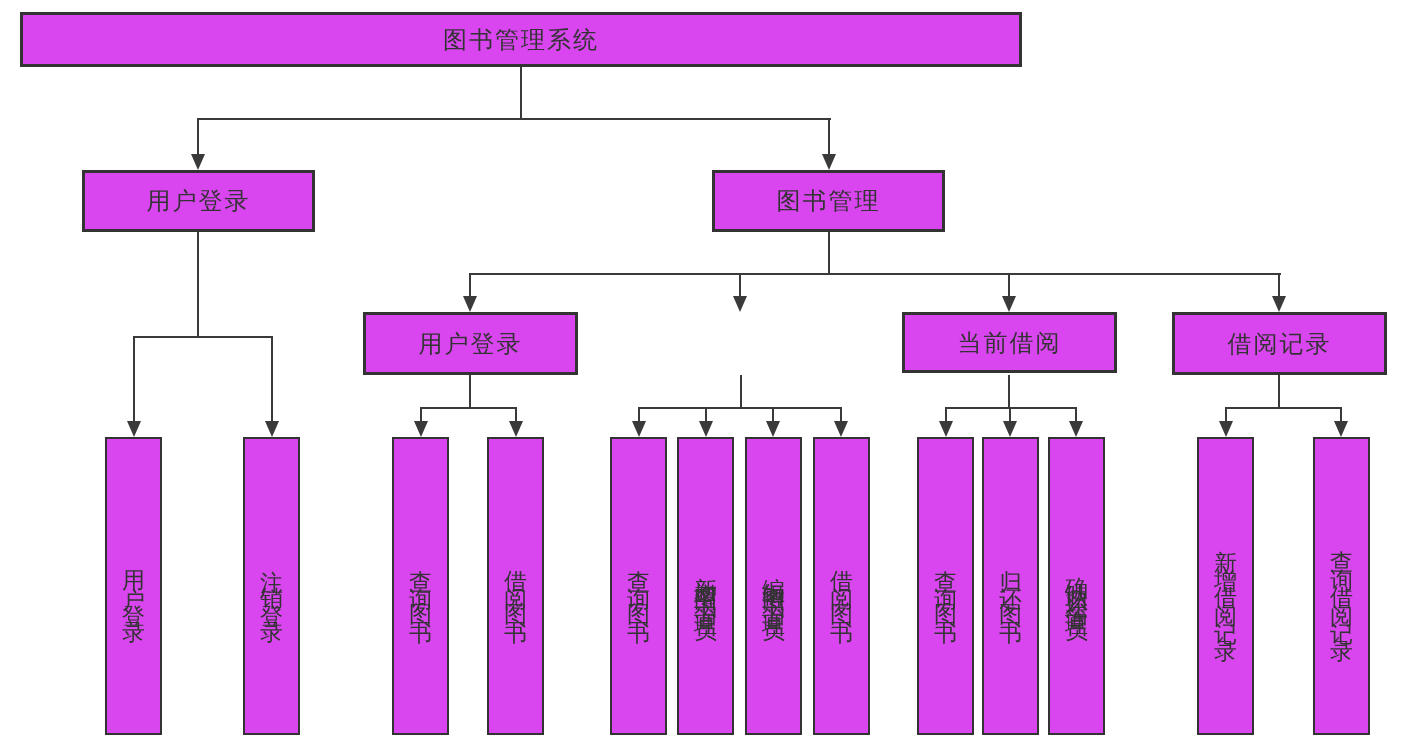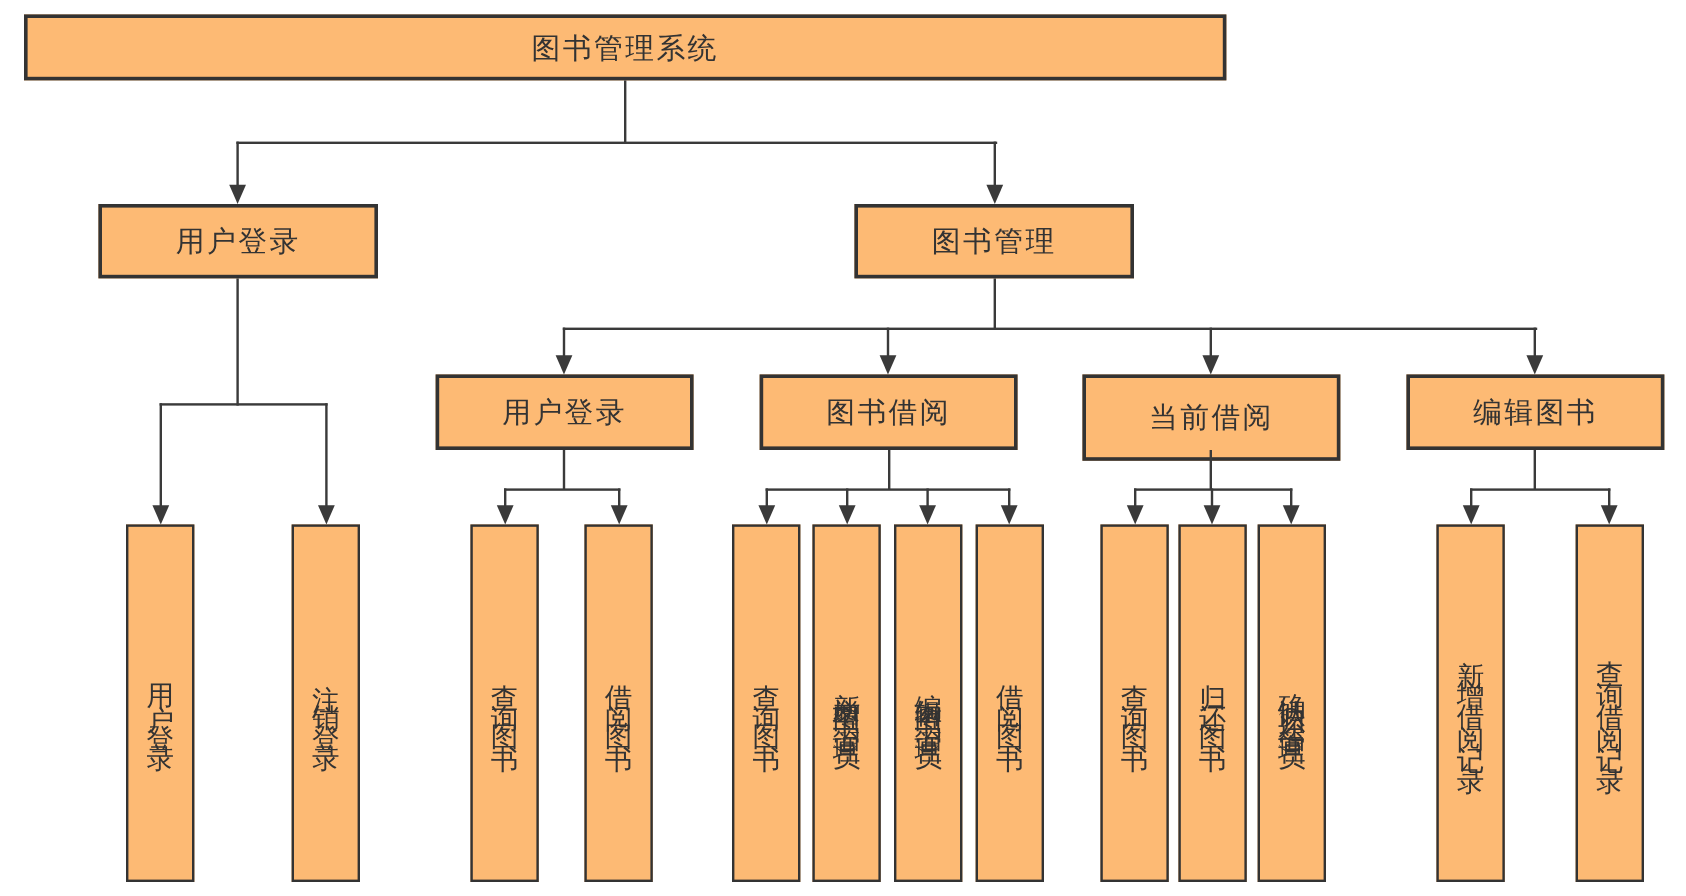--- a/index.html
+++ b/index.html
@@ -6,21 +6,21 @@
   #canvas{
     position:relative;
     width:1405px;height:747px;
     background:#ffffff;
     font-family:"Liberation Sans","DejaVu Sans",sans-serif;
     color:#333333;
     overflow:hidden;
   }
   .box{
     position:absolute;
-    background:#fdba74;
+    background:#d946ef;
     border:3px solid #333333;
     box-sizing:border-box;
     display:flex;
     align-items:center;
     justify-content:center;
   }
   .box .hlabel{
     font-size:24px;
     letter-spacing:2px;
     white-space:nowrap;
@@ -65,28 +65,25 @@
   <div class="box" style="left:82px;top:170px;width:233px;height:62px;">
     <span class="hlabel">用户登录</span>
   </div>
   <div class="box" style="left:712px;top:170px;width:233px;height:62px;">
     <span class="hlabel">图书管理</span>
   </div>
 
   <div class="box" style="left:363px;top:312px;width:215px;height:63px;">
     <span class="hlabel">用户登录</span>
   </div>
-  <div class="box" style="left:633px;top:312px;width:215px;height:63px;">
-    <span class="hlabel">图书借阅</span>
-  </div>
-  <div class="box" style="left:902px;top:312px;width:215px;height:72px;">
+  <div class="box" style="left:902px;top:312px;width:215px;height:61px;">
     <span class="hlabel">当前借阅</span>
   </div>
   <div class="box" style="left:1172px;top:312px;width:215px;height:63px;">
-    <span class="hlabel">编辑图书</span>
+    <span class="hlabel">借阅记录</span>
   </div>
 
   <div class="box leaf" style="left:105px;top:437px;width:57px;height:298px;">
     <span class="vtext ls-s">用户登录</span>
   </div>
   <div class="box leaf" style="left:243px;top:437px;width:57px;height:298px;">
     <span class="vtext ls-s">注销登录</span>
   </div>
 
   <div class="box leaf" style="left:392px;top:437px;width:57px;height:298px;">

